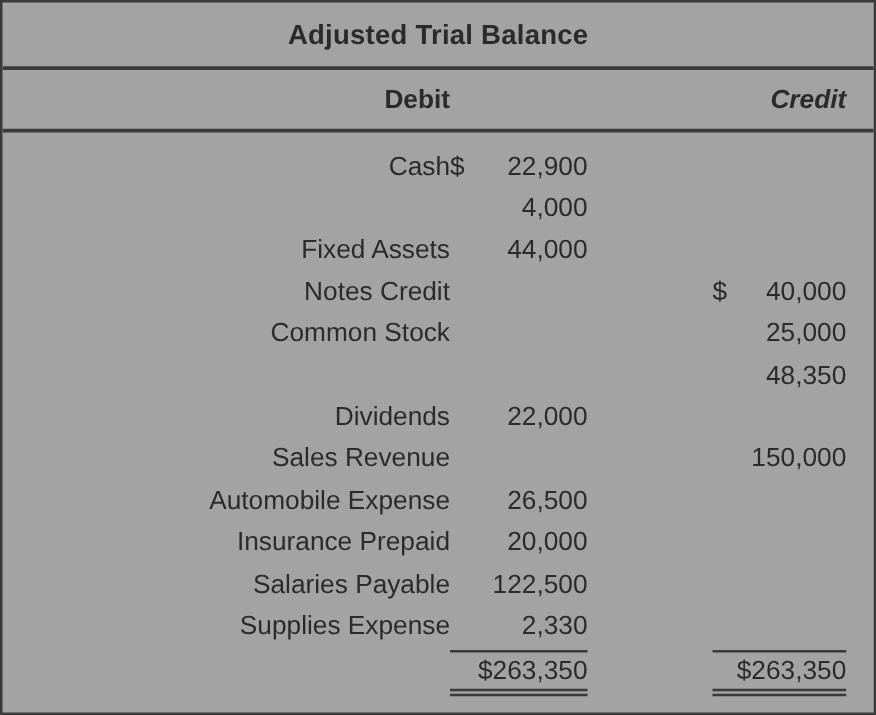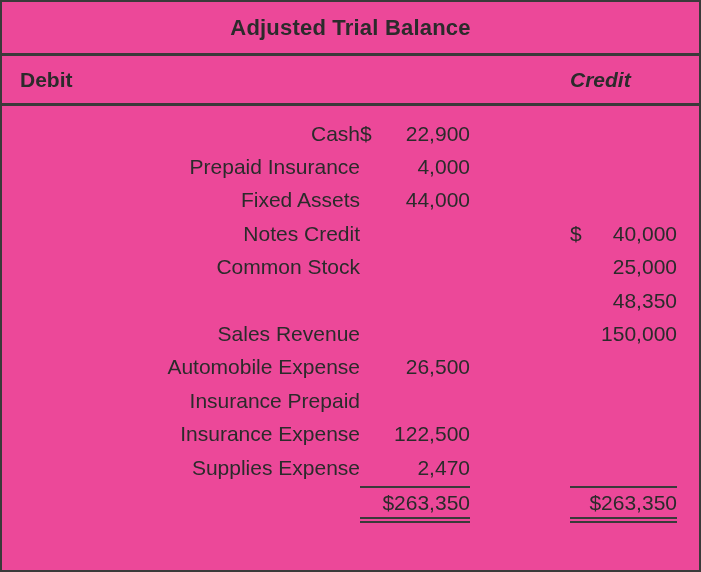--- a/index.html
+++ b/index.html
@@ -5,21 +5,21 @@
   html, body {
     margin: 0;
     padding: 0;
     background: #ffffff;
   }
   .sheet {
     box-sizing: border-box;
     width: 701px;
     height: 572px;
     border: 2px solid #3a3a3a;
-    background: #ec4899;
+    background: #a3a3a3;
     font-family: "Liberation Sans", "DejaVu Sans", sans-serif;
     color: #2b2b2b;
     overflow: hidden;
   }
   .title-band {
     box-sizing: border-box;
     height: 54px;
     border-bottom: 3px solid #3a3a3a;
     display: flex;
     align-items: center;
@@ -38,21 +38,21 @@
     padding-right: 22px;
     align-items: center;
   }
   .header-band {
     box-sizing: border-box;
     height: 50px;
     border-bottom: 3px solid #3a3a3a;
     font-weight: bold;
     font-size: 21px;
   }
-  .header-band .col-head { text-align: left; }
+  .header-band .col-head { text-align: right; }
   .header-band .credit-head { grid-column: 4; font-style: italic; }
   .body {
     padding-top: 11px;
   }
   .row {
     height: 33.4px;
     font-size: 21px;
     text-align: right;
   }
   .cell-label {
@@ -101,21 +101,20 @@
         <span class="dollar">$</span>
         <span class="val">22,900</span>
       </div>
       <div class="cell-amount credit">
         <span class="dollar"></span>
         <span class="val"></span>
       </div>
     </div>
 
     <div class="row grid-cols">
-      <div class="cell-label">Prepaid Insurance</div>
       <div class="cell-amount debit">
         <span class="dollar"></span>
         <span class="val">4,000</span>
       </div>
       <div class="cell-amount credit">
         <span class="dollar"></span>
         <span class="val"></span>
       </div>
     </div>
 
@@ -159,20 +158,31 @@
       <div class="cell-amount debit">
         <span class="dollar"></span>
         <span class="val"></span>
       </div>
       <div class="cell-amount credit">
         <span class="dollar"></span>
         <span class="val">48,350</span>
       </div>
     </div>
 
+    <div class="row grid-cols">
+      <div class="cell-label">Dividends</div>
+      <div class="cell-amount debit">
+        <span class="dollar"></span>
+        <span class="val">22,000</span>
+      </div>
+      <div class="cell-amount credit">
+        <span class="dollar"></span>
+        <span class="val"></span>
+      </div>
+    </div>
 
     <div class="row grid-cols">
       <div class="cell-label">Sales Revenue</div>
       <div class="cell-amount debit">
         <span class="dollar"></span>
         <span class="val"></span>
       </div>
       <div class="cell-amount credit">
         <span class="dollar"></span>
         <span class="val">150,000</span>
@@ -186,43 +196,47 @@
         <span class="val">26,500</span>
       </div>
       <div class="cell-amount credit">
         <span class="dollar"></span>
         <span class="val"></span>
       </div>
     </div>
 
     <div class="row grid-cols">
       <div class="cell-label">Insurance Prepaid</div>
-      <div class="cell-amount credit">
-        <span class="dollar"></span>
-        <span class="val"></span>
-      </div>
-    </div>
-
-    <div class="row grid-cols">
-      <div class="cell-label">Insurance Expense</div>
+      <div class="cell-amount debit">
+        <span class="dollar"></span>
+        <span class="val">20,000</span>
+      </div>
+      <div class="cell-amount credit">
+        <span class="dollar"></span>
+        <span class="val"></span>
+      </div>
+    </div>
+
+    <div class="row grid-cols">
+      <div class="cell-label">Salaries Payable</div>
       <div class="cell-amount debit">
         <span class="dollar"></span>
         <span class="val">122,500</span>
       </div>
       <div class="cell-amount credit">
         <span class="dollar"></span>
         <span class="val"></span>
       </div>
     </div>
 
     <div class="row grid-cols">
       <div class="cell-label">Supplies Expense</div>
       <div class="cell-amount debit">
         <span class="dollar"></span>
-        <span class="val">2,470</span>
+        <span class="val">2,330</span>
       </div>
       <div class="cell-amount credit">
         <span class="dollar"></span>
         <span class="val"></span>
       </div>
     </div>
 
     <div class="row grid-cols row-totals">
       <div class="cell-label"></div>
       <div class="cell-amount debit total-cell">

